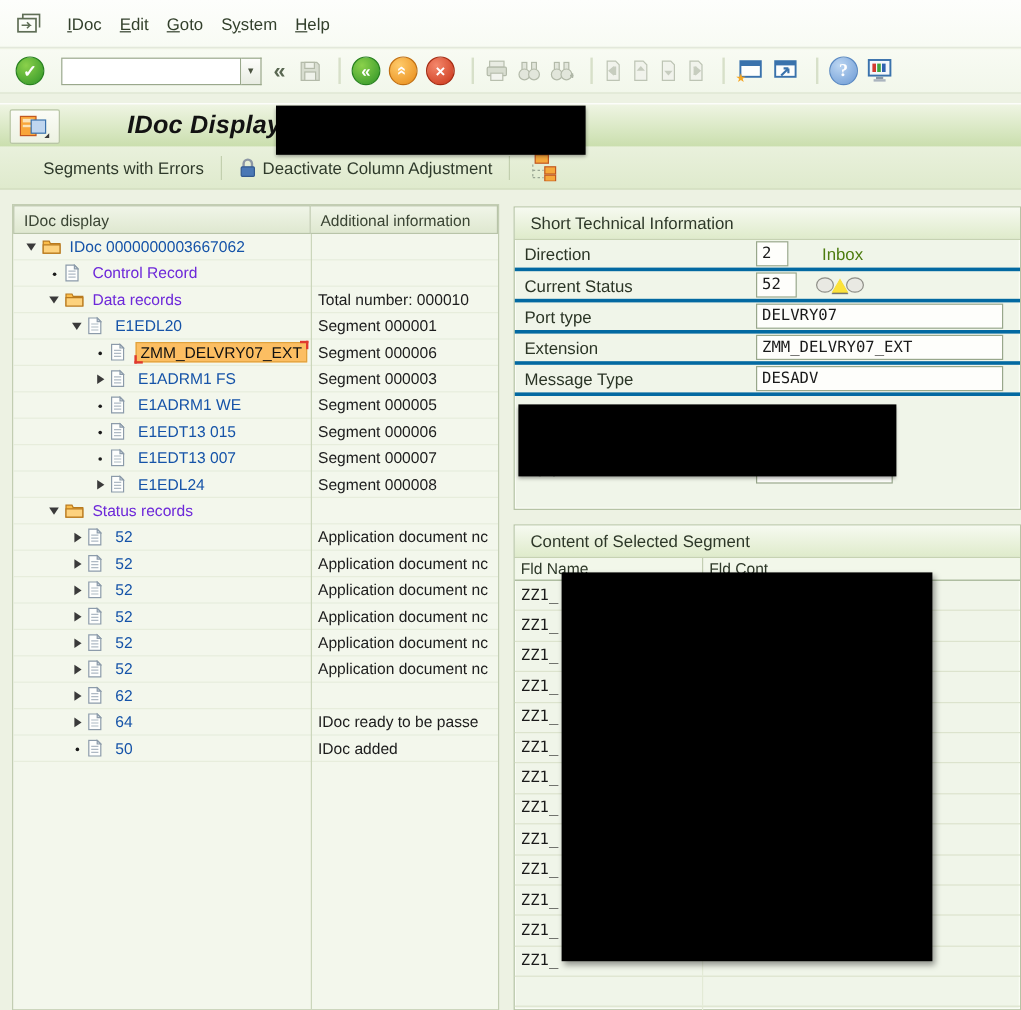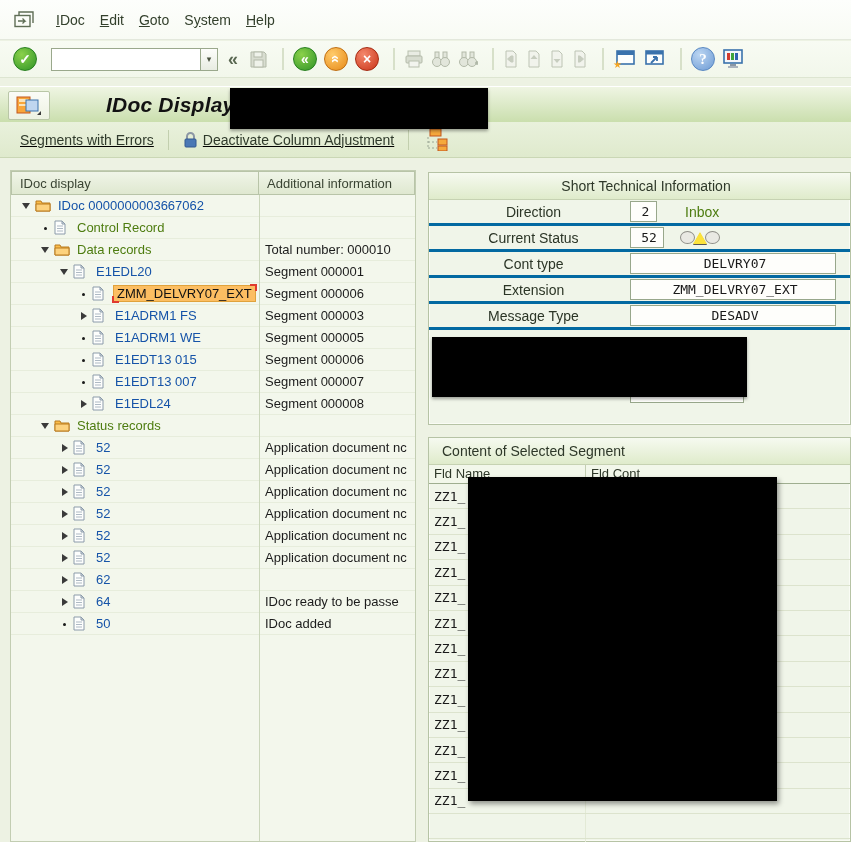--- a/index.html
+++ b/index.html
@@ -39,21 +39,21 @@
   .titlebar{position:absolute;left:0;top:86px;width:100%;height:36px;
             background:linear-gradient(#EFF5E3,#C9DEAC);border-top:1px solid #FFFFFF;
             display:flex;align-items:center;}
   .layout-btn{margin-left:8px;width:42px;height:29px;border:1px solid #B9C6A7;border-radius:2px;
               background:linear-gradient(#FBFCF7,#EDF2E2);display:inline-flex;align-items:center;justify-content:center;padding:0;}
   .title{margin:0 0 0 56px;font-size:21px;font-style:italic;font-weight:bold;color:#121212;letter-spacing:0.2px;}
 
   
   .apptoolbar{position:absolute;left:0;top:122px;width:100%;height:36px;
               background:linear-gradient(#E9F1DC,#DFEACD);border-bottom:1px solid #CAD7B5;
-              display:flex;align-items:center;padding-left:20px;box-sizing:border-box;text-decoration:underline;}
+              display:flex;align-items:center;padding-left:36px;box-sizing:border-box;}
   .txt-btn{background:none;border:none;font-family:inherit;font-size:14px;color:#2F3A2B;
            display:inline-flex;align-items:center;gap:5px;padding:0;cursor:default;}
   .vsep{width:1px;height:20px;background:#C2CFAE;margin:0 14px;flex:none;}
   .icon-btn{background:none;border:none;padding:0;display:inline-flex;}
 
   
   .tree-panel{position:absolute;left:10px;top:170px;width:406px;height:672px;background:#F3F7EC;
               border:1px solid #C2CDB2;box-sizing:border-box;}
   .tree-head{display:flex;height:24px;}
   .th{box-sizing:border-box;border:1px solid #B8C4A8;background:linear-gradient(#F0F5E8,#DFE8D0);
@@ -66,32 +66,32 @@
   .tcell2{position:absolute;left:254px;top:0;height:100%;display:flex;align-items:center;
           font-size:13px;color:#1C1C1C;white-space:nowrap;overflow:hidden;max-width:150px;}
   .tree-divider{position:absolute;left:248px;top:24px;bottom:0;width:1px;background:#CBD6BB;}
   .exp{width:12px;height:12px;position:relative;flex:none;margin-right:2px;}
   .exp-open::before{content:"";position:absolute;left:1px;top:3px;width:0;height:0;
       border-left:4px solid transparent;border-right:4px solid transparent;border-top:6px solid #3A3A3A;}
   .exp-closed::before{content:"";position:absolute;left:3px;top:2px;width:0;height:0;
       border-top:4px solid transparent;border-bottom:4px solid transparent;border-left:6px solid #3A3A3A;}
   .exp-leaf::before{content:"";position:absolute;left:4px;top:5px;width:3px;height:3px;background:#1A1A1A;border-radius:50%;}
   .nicon{width:18px;height:15px;flex:none;margin-right:3px;display:inline-flex;align-items:center;}
-  .nlabel{font-size:13px;color:#4d7c0f;white-space:nowrap;padding:0 2px;}
+  .nlabel{font-size:13px;color:#6d28d9;white-space:nowrap;padding:0 2px;}
   .nlabel.blue{color:#1553A8;}
   .nlabel.selected{background:#FCBE62;border:1px solid #E0A23C;padding:0 3px;position:relative;color:#111;}
   .nlabel.selected::before{content:"";position:absolute;top:-2px;right:-2px;width:5px;height:5px;
       border-top:2px solid #E03A2F;border-right:2px solid #E03A2F;}
   .nlabel.selected::after{content:"";position:absolute;bottom:-2px;left:-2px;width:5px;height:5px;
       border-bottom:2px solid #E03A2F;border-left:2px solid #E03A2F;}
 
   
   .tech-panel,.content-panel{position:absolute;left:428px;width:423px;background:#F0F5E9;
       border:1px solid #B6C3A5;box-sizing:border-box;box-shadow:inset 0 0 0 1px #FAFCF5;}
-  .tech-panel{top:172px;height:253px;text-align:center;}
+  .tech-panel{top:172px;height:253px;}
   .content-panel{top:437px;height:405px;}
   .panel-head{height:26px;line-height:26px;padding-left:13px;font-size:14px;color:#2E3829;
       background:linear-gradient(#F6FAF0,#DFEBCB);border-bottom:1px solid #C6D2B2;}
   .frow{height:26px;display:flex;align-items:center;padding-left:8px;border-bottom:3px solid #0369a1;box-sizing:border-box;}
   .flabel{width:193px;font-size:14px;color:#2B3526;flex:none;}
   .fbox{box-sizing:border-box;height:21px;background:#FEFEFB;border:1px solid #98A78B;
         font-family:"DejaVu Sans Mono",monospace;font-size:13px;line-height:19px;padding-left:4px;color:#1A1A1A;flex:none;}
   .fbox.xs{width:27px;} .fbox.s{width:34px;} .fbox.wide{width:206px;} .fbox.port{width:114px;}
   .fsuffix{margin-left:28px;font-size:14px;color:#4d7c0f;}
   .lights{margin-left:16px;display:inline-flex;align-items:center;}
@@ -615,21 +615,21 @@
         <div class="frow">
           <span class="flabel">Current Status</span>
           <span class="fbox s">52</span>
           <span class="lights">
             <span class="bulb"></span>
             <span class="tri"></span>
             <span class="bulb"></span>
           </span>
         </div>
         <div class="frow">
-          <span class="flabel">Cont type</span>
+          <span class="flabel">Port type</span>
           <span class="fbox wide">DELVRY07</span>
         </div>
         <div class="frow">
           <span class="flabel">Extension</span>
           <span class="fbox wide">ZMM_DELVRY07_EXT</span>
         </div>
         <div class="frow">
           <span class="flabel">Message Type</span>
           <span class="fbox wide">DESADV</span>
         </div>

